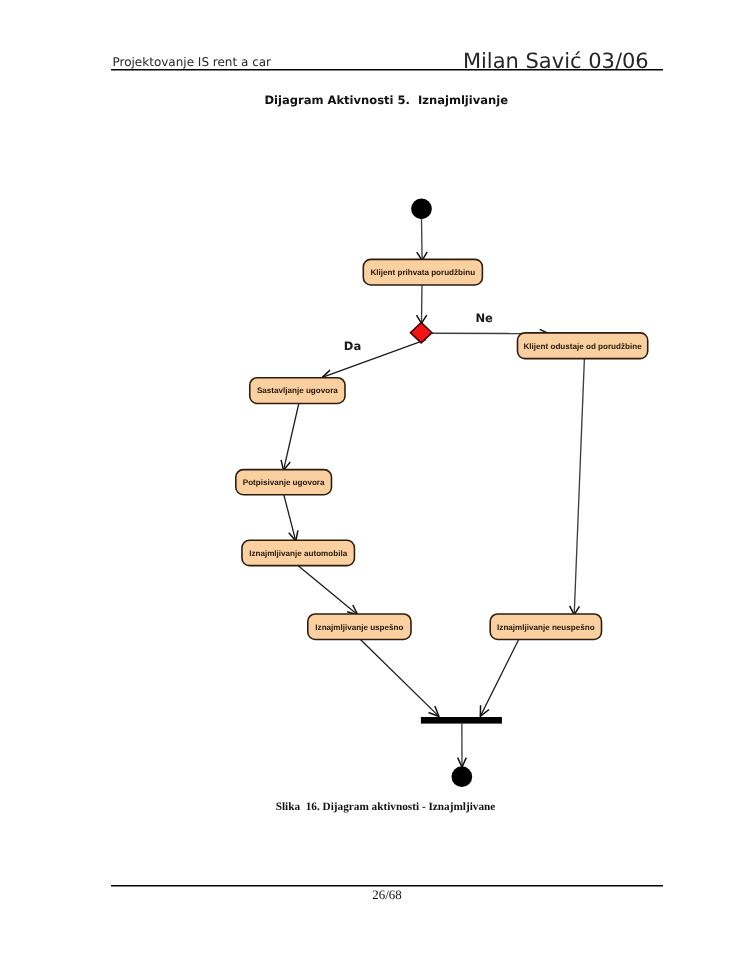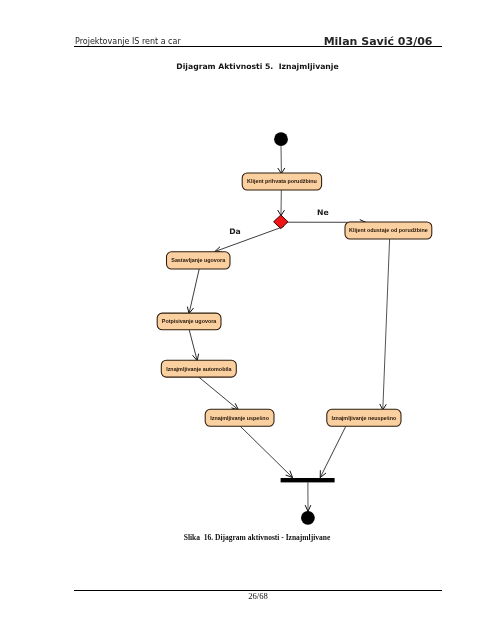--- a/index.html
+++ b/index.html
@@ -4,22 +4,22 @@
 <title>Dijagram Aktivnosti 5. Iznajmljivanje</title>
 <style>
   html,body{margin:0;padding:0;background:#ffffff;}
   body{width:495px;height:640px;overflow:hidden;font-family:"Liberation Sans",sans-serif;color:#000;}
   .page{position:relative;width:495px;height:640px;overflow:hidden;
         transform:translateZ(0);-webkit-font-smoothing:antialiased;}
 
   .hdr{position:absolute;left:75px;top:37.2px;width:357.5px;height:12px;}
   .hdr-left{position:absolute;left:0;top:0;font-size:8px;line-height:9px;
             font-family:"DejaVu Sans",sans-serif;color:#262626;white-space:nowrap;}
-  .hdr-right{position:absolute;right:0;top:0;font-size:11px;line-height:9px;
-             font-family:"DejaVu Sans",sans-serif;color:#262626;white-space:nowrap;font-weight:bold;}
+  .hdr-right{position:absolute;right:0;top:0;font-size:14px;line-height:9px;
+             font-family:"DejaVu Sans",sans-serif;color:#262626;white-space:nowrap;}
   .hdr-rule{position:absolute;left:74px;top:45.6px;width:367.5px;height:1.1px;background:#000;}
 
   .title{position:absolute;left:0;top:62px;width:515px;text-align:center;font-size:7.7px;
          line-height:9px;font-weight:bold;font-family:"DejaVu Sans",sans-serif;color:#121212;}
 
   .caption{position:absolute;left:0;top:533px;width:514px;text-align:center;font-size:7.5px;
            line-height:9px;font-weight:bold;font-family:"Liberation Serif",serif;color:#111;}
 
   .ftr-rule{position:absolute;left:74px;top:590px;width:367.5px;height:1.1px;background:#000;}
   .pageno{position:absolute;left:0;top:592.3px;width:516px;text-align:center;font-size:8.6px;

